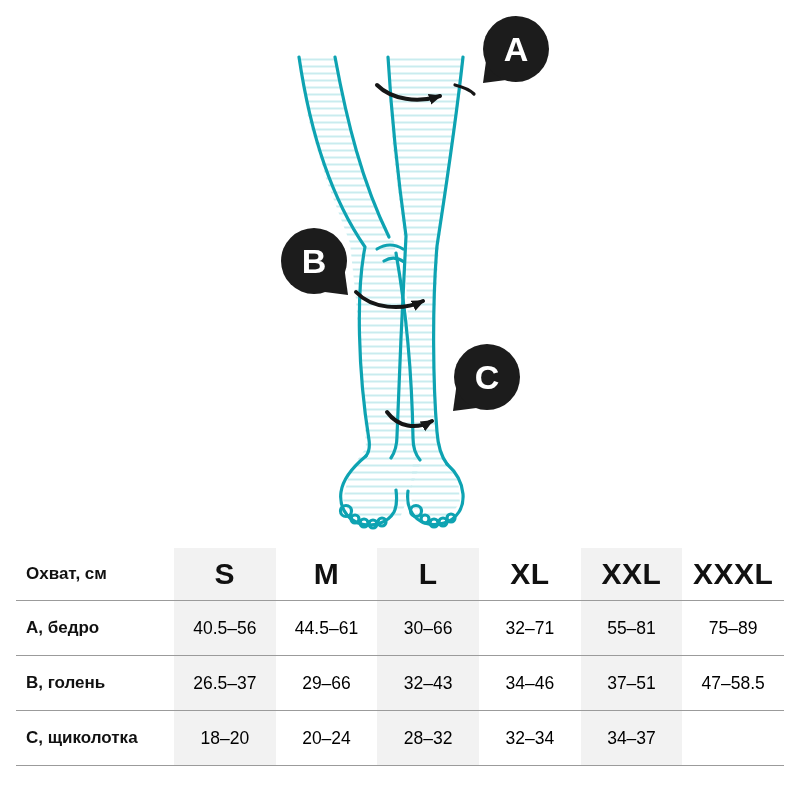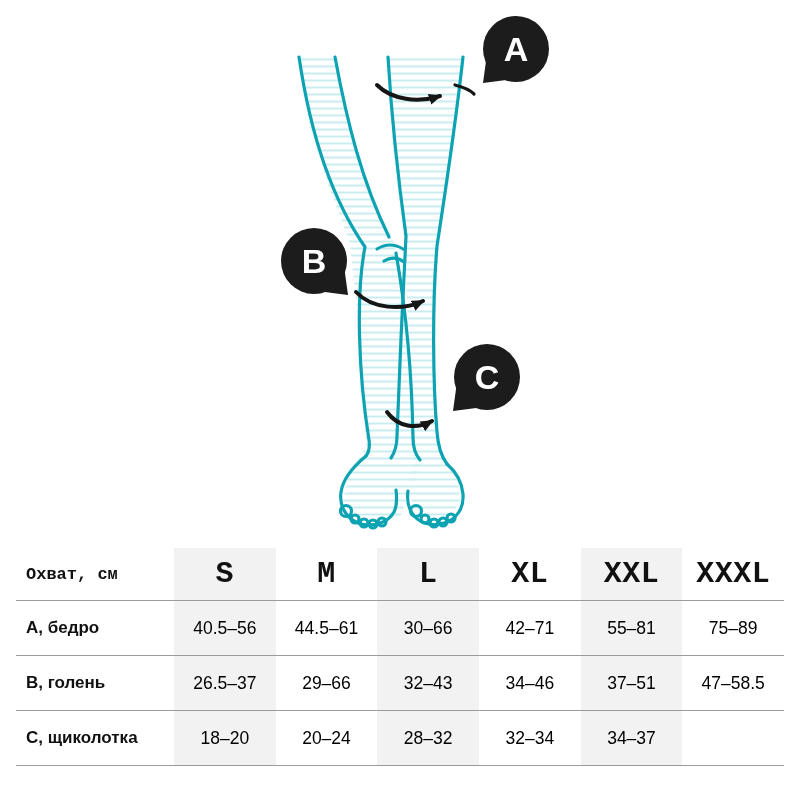--- a/index.html
+++ b/index.html
@@ -19,21 +19,21 @@
     grid-template-columns: 158px repeat(6, 1fr);
     border-bottom: 1px solid #9b9b9b;
   }
   .cell {
     height: 54px;
     display: flex;
     align-items: center;
     justify-content: center;
     white-space: nowrap;
   }
-  .thead .cell { height: 52px; font-family: Liberation Mono, monospace; }
+  .thead .cell { height: 52px; }
   .trow > .cell:nth-child(even) { background: #f2f2f2; }
   .corner, .rlabel {
     justify-content: flex-start;
     padding-left: 10px;
     font-weight: 700;
     font-size: 17px;
   }
   .size-h { font-weight: 700; font-size: 30px; letter-spacing: 0.5px; }
   .val { font-size: 17.5px; color: #000000; }
 </style>
@@ -116,21 +116,21 @@
     <div class="cell size-h">XL</div>
     <div class="cell size-h">XXL</div>
     <div class="cell size-h">XXXL</div>
   </div>
 
   <div class="trow">
     <div class="cell rlabel">А, бедро</div>
     <div class="cell val">40.5–56</div>
     <div class="cell val">44.5–61</div>
     <div class="cell val">30–66</div>
-    <div class="cell val">42–71</div>
+    <div class="cell val">32–71</div>
     <div class="cell val">55–81</div>
     <div class="cell val">75–89</div>
   </div>
 
   <div class="trow">
     <div class="cell rlabel">В, голень</div>
     <div class="cell val">26.5–37</div>
     <div class="cell val">29–66</div>
     <div class="cell val">32–43</div>
     <div class="cell val">34–46</div>

